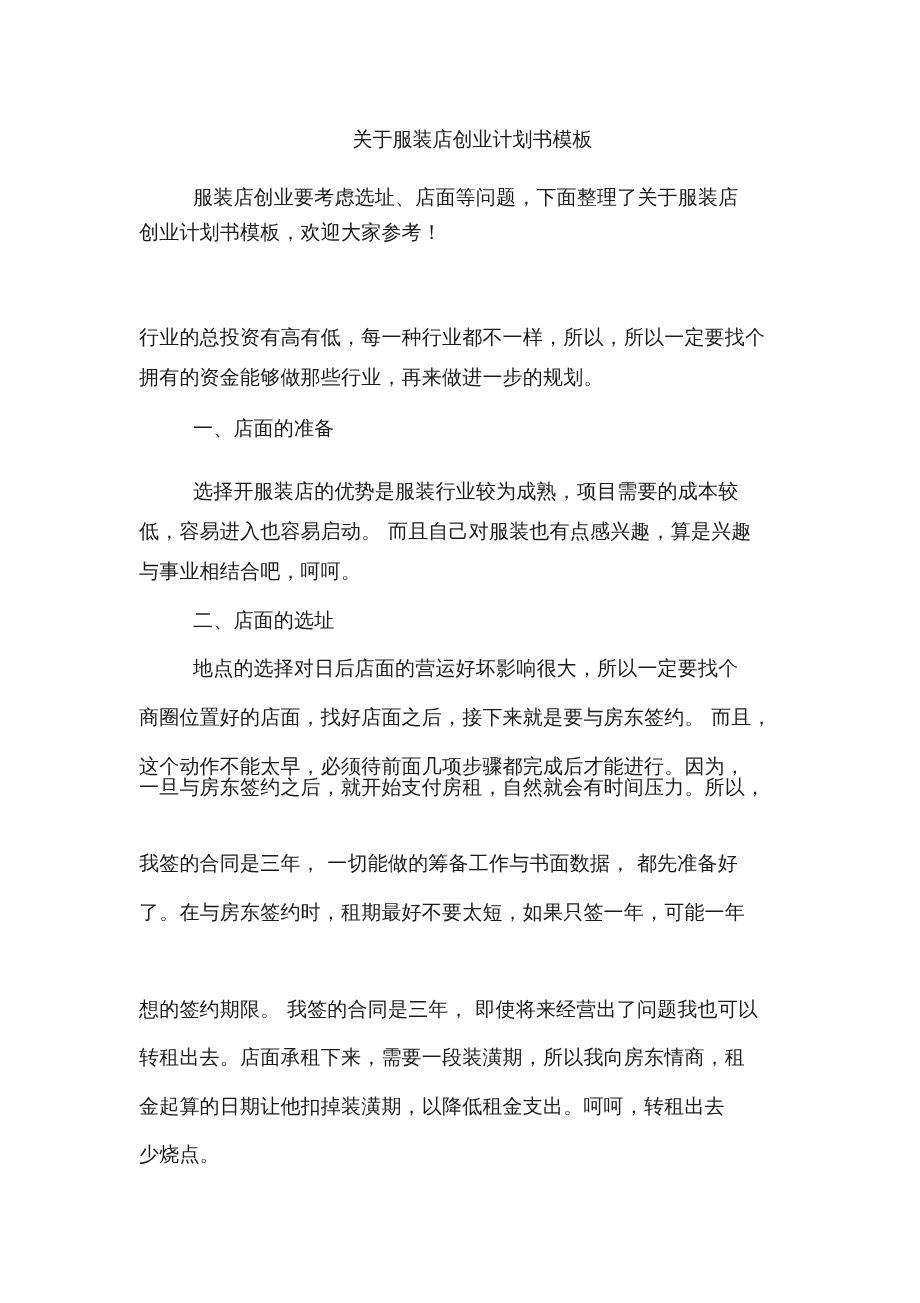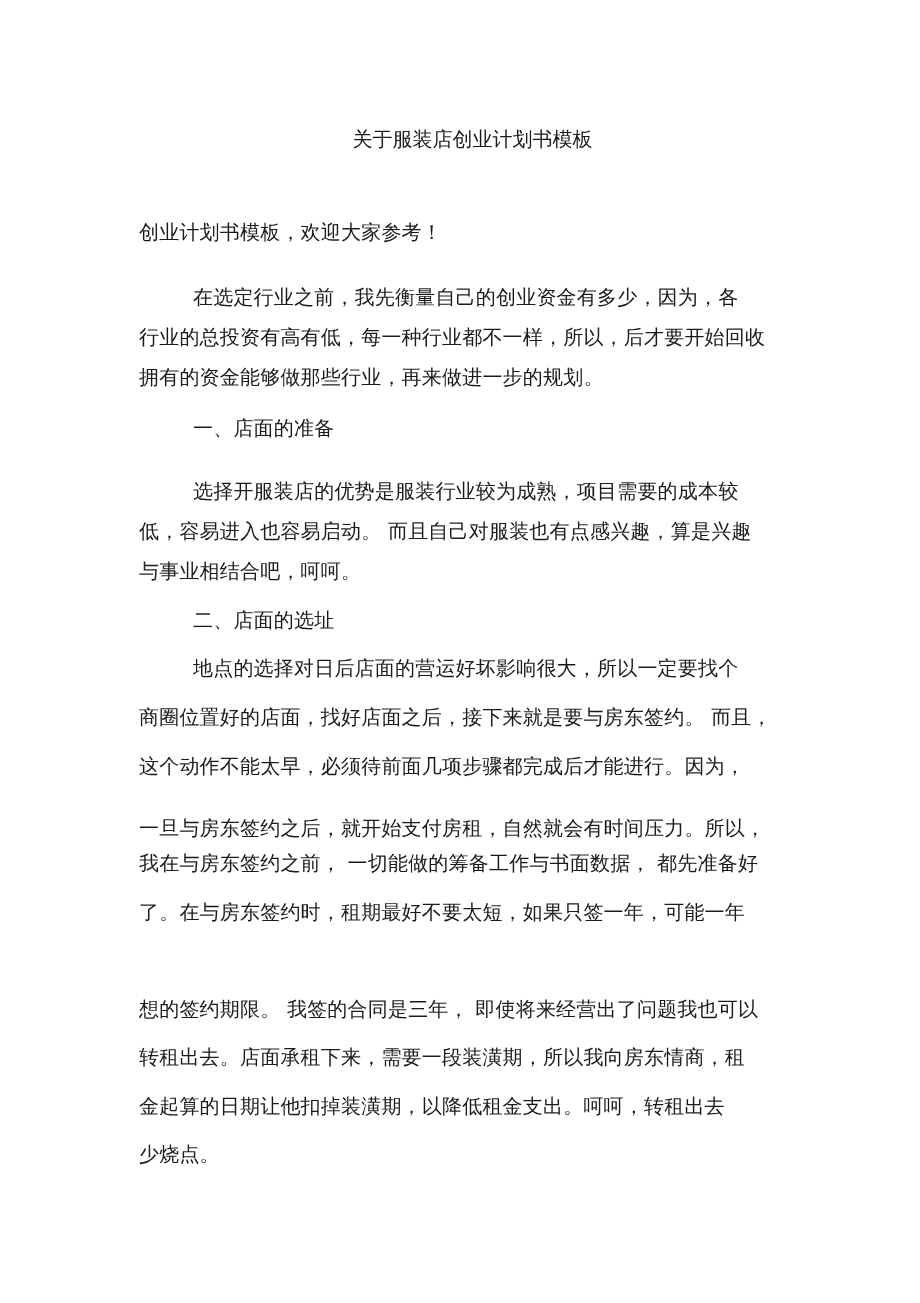--- a/index.html
+++ b/index.html
@@ -41,35 +41,35 @@
       padding-left: 25px;
       box-sizing: border-box;
     }
   </style>
 </head>
 <body>
 
 <div class="page">
   <div class="title">关于服装店创业计划书模板</div>
 
+  <div class="line indent" style="top:185px">服装店创业要考虑选址、店面等问题，下面整理了关于服装店</div>
   <div class="line" style="top:220px">创业计划书模板，欢迎大家参考！</div>
 
-  <div class="line indent" style="top:285px">在选定行业之前，我先衡量自己的创业资金有多少，因为，各</div>
-  <div class="line" style="top:325px">行业的总投资有高有低，每一种行业都不一样，所以，后才要开始回收</div>
+  <div class="line" style="top:325px">行业的总投资有高有低，每一种行业都不一样，所以，所以一定要找个</div>
   <div class="line" style="top:365px">拥有的资金能够做那些行业，再来做进一步的规划。</div>
 
   <div class="line indent" style="top:416px">一、店面的准备</div>
   <div class="line" style="top:519px">低，容易进入也容易启动。  而且自己对服装也有点感兴趣，算是兴趣</div>
   <div class="line indent" style="top:479px">选择开服装店的优势是服装行业较为成熟，项目需要的成本较</div>
   <div class="line" style="top:559px">与事业相结合吧，呵呵。</div>
 
   <div class="line indent" style="top:608px">二、店面的选址</div>
   <div class="line indent" style="top:656px">地点的选择对日后店面的营运好坏影响很大，所以一定要找个</div>
   <div class="line" style="top:754px">这个动作不能太早，必须待前面几项步骤都完成后才能进行。因为，</div>
   <div class="line" style="top:705px">商圈位置好的店面，找好店面之后，接下来就是要与房东签约。  而且，</div>
-  <div class="line" style="top:816px">一旦与房东签约之后，就开始支付房租，自然就会有时间压力。所以，</div>
-  <div class="line" style="top:851px">我在与房东签约之前，  一切能做的筹备工作与书面数据，    都先准备好</div>
+  <div class="line" style="top:775px">一旦与房东签约之后，就开始支付房租，自然就会有时间压力。所以，</div>
+  <div class="line" style="top:851px">我签的合同是三年，  一切能做的筹备工作与书面数据，    都先准备好</div>
   <div class="line" style="top:900px">了。在与房东签约时，租期最好不要太短，如果只签一年，可能一年</div>
   <div class="line" style="top:997px">想的签约期限。  我签的合同是三年，  即使将来经营出了问题我也可以</div>
   <div class="line" style="top:1045px">转租出去。店面承租下来，需要一段装潢期，所以我向房东情商，租</div>
   <div class="line" style="top:1094px">金起算的日期让他扣掉装潢期，以降低租金支出。呵呵，转租出去</div>
   <div class="line" style="top:1142px">少烧点。</div>
 </div>
 
 </body></html>

